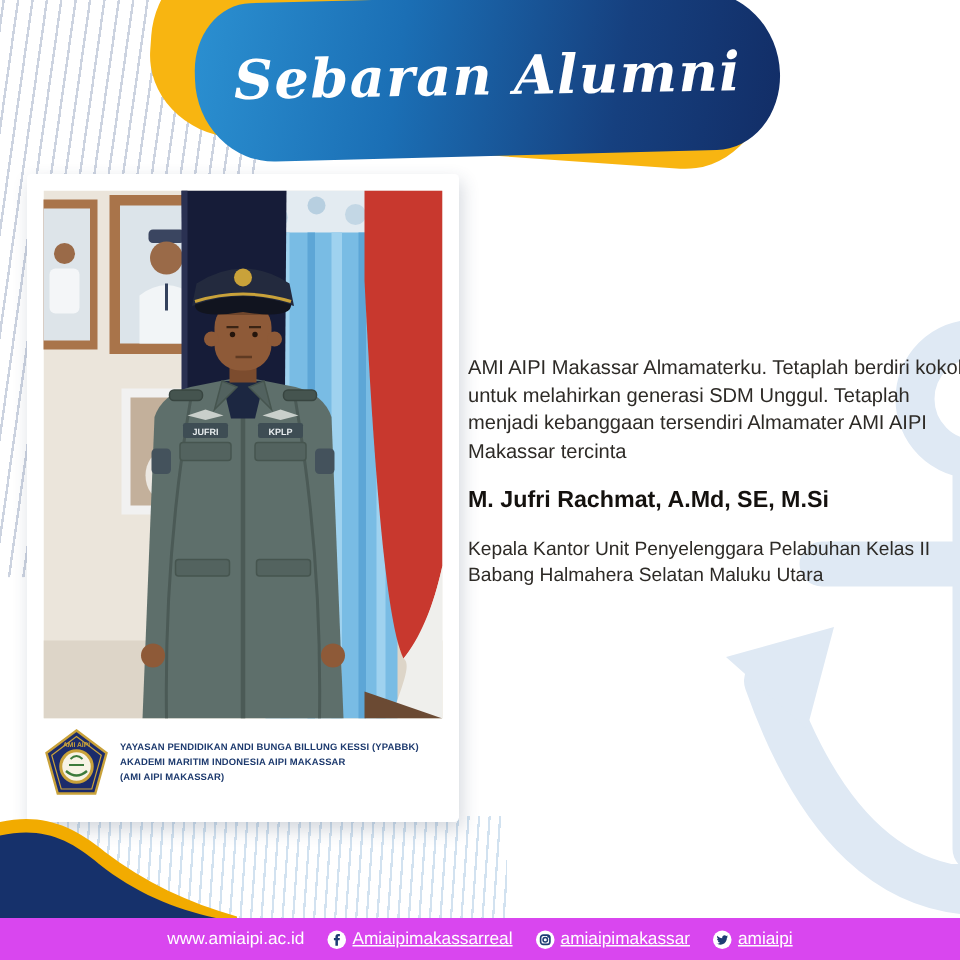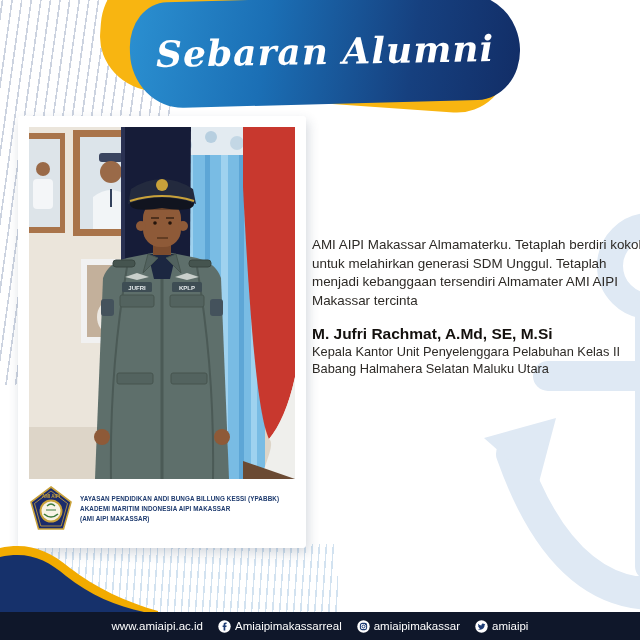--- a/index.html
+++ b/index.html
@@ -39,29 +39,29 @@
     position:absolute;left:18px;top:116px;width:288px;height:432px;background:#ffffff;
     border-radius:3px;box-shadow:2px 5px 12px rgba(40,60,90,.20);
   }
   .photo-svg{display:block;margin:11px auto 0;}
   .foundation{display:flex;align-items:center;gap:8px;padding:7px 6px 0 12px;}
   .foundation-text{color:#1d3a6e;font-size:6.3px;font-weight:bold;line-height:1.6;letter-spacing:.1px;}
   
   .quote{position:absolute;left:312px;top:236px;width:334px;}
   .quote-message{margin:0;font-size:13.4px;line-height:1.38;color:#2d2a26;}
   .quote-name{margin:15px 0 0 0;font-size:15.5px;font-weight:bold;color:#14110e;}
-  .quote-position{margin:0 0 0 0;font-size:12.8px;line-height:1.36;color:#2d2a26;width:318px;}
+  .quote-position{margin:14px 0 0 0;font-size:12.8px;line-height:1.36;color:#2d2a26;width:318px;}
   
   .wave{position:absolute;left:0;top:544px;}
   
   .footer{
-    position:absolute;left:0;top:612px;width:640px;height:28px;background:#0f172a;
+    position:absolute;left:0;top:612px;width:640px;height:28px;background:#d946ef;
     display:flex;align-items:center;justify-content:center;gap:15px;color:#ffffff;font-size:11.5px;
   }
-  .social-item{display:flex;align-items:center;gap:4px;}
+  .social-item{display:flex;align-items:center;gap:4px;text-decoration:underline;}
   .icon-svg{display:block;}
 </style>
 </head>
 <body>
 
 <div class="stage">
 
   <div class="stripes-top"></div>
   <div class="stripes-bottom"></div>
 

